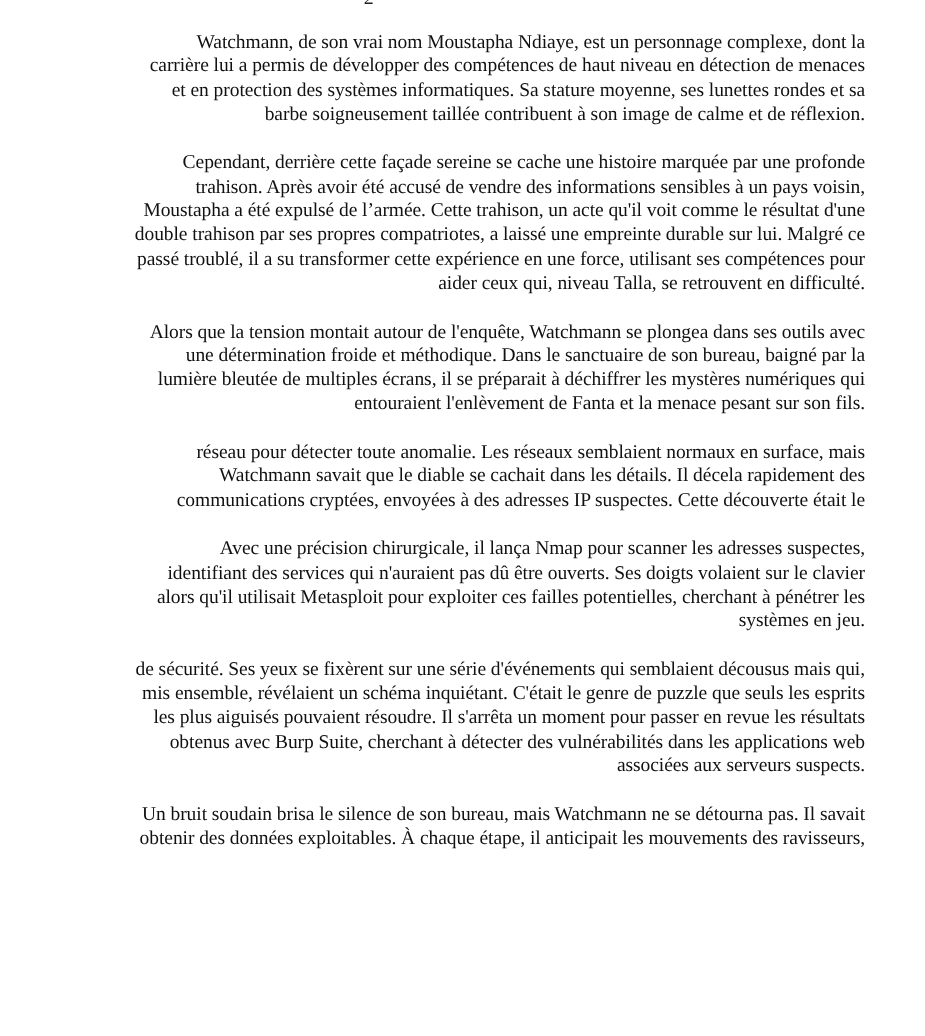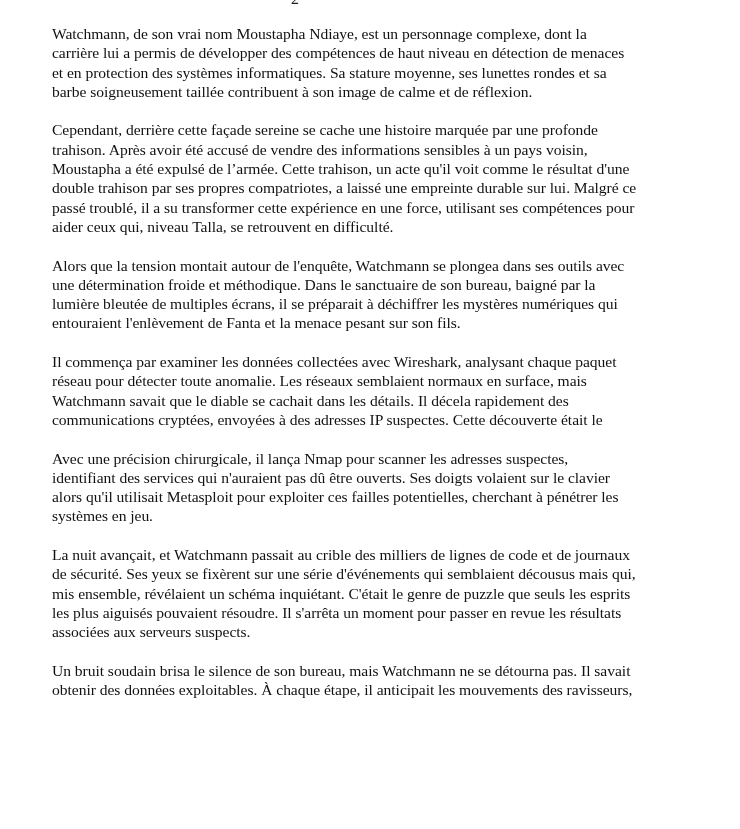--- a/index.html
+++ b/index.html
@@ -41,20 +41,21 @@
       font-size: 15.6px;
       line-height: 19.3px;
       letter-spacing: -0.05px;
     }
     .para {
       margin: 0 0 19.3px 0;
     }
     .line {
       display: block;
       white-space: nowrap;
+      text-align: right;
     }
   </style>
 </head>
 <body>
 
 <div class="page">
   <div class="page-number">2</div>
 
   <div class="body-text">
 
@@ -75,38 +76,37 @@
     </p>
 
     <p class="para">
       <span class="line">Alors que la tension montait autour de l'enquête, Watchmann se plongea dans ses outils avec</span>
       <span class="line">une détermination froide et méthodique. Dans le sanctuaire de son bureau, baigné par la</span>
       <span class="line">lumière bleutée de multiples écrans, il se préparait à déchiffrer les mystères numériques qui</span>
       <span class="line">entouraient l'enlèvement de Fanta et la menace pesant sur son fils.</span>
     </p>
 
     <p class="para">
-      <span class="line">Il commença par examiner les données collectées avec Wireshark, analysant chaque paquet</span>
       <span class="line">réseau pour détecter toute anomalie. Les réseaux semblaient normaux en surface, mais</span>
       <span class="line">Watchmann savait que le diable se cachait dans les détails. Il décela rapidement des</span>
       <span class="line">communications cryptées, envoyées à des adresses IP suspectes. Cette découverte était le</span>
     </p>
 
     <p class="para">
       <span class="line">Avec une précision chirurgicale, il lança Nmap pour scanner les adresses suspectes,</span>
       <span class="line">identifiant des services qui n'auraient pas dû être ouverts. Ses doigts volaient sur le clavier</span>
       <span class="line">alors qu'il utilisait Metasploit pour exploiter ces failles potentielles, cherchant à pénétrer les</span>
       <span class="line">systèmes en jeu.</span>
     </p>
 
     <p class="para">
-      <span class="line">La nuit avançait, et Watchmann passait au crible des milliers de lignes de code et de journaux</span>
       <span class="line">de sécurité. Ses yeux se fixèrent sur une série d'événements qui semblaient décousus mais qui,</span>
       <span class="line">mis ensemble, révélaient un schéma inquiétant. C'était le genre de puzzle que seuls les esprits</span>
       <span class="line">les plus aiguisés pouvaient résoudre. Il s'arrêta un moment pour passer en revue les résultats</span>
+      <span class="line">obtenus avec Burp Suite, cherchant à détecter des vulnérabilités dans les applications web</span>
       <span class="line">associées aux serveurs suspects.</span>
     </p>
 
     <p class="para">
       <span class="line">Un bruit soudain brisa le silence de son bureau, mais Watchmann ne se détourna pas. Il savait</span>
       <span class="line">obtenir des données exploitables. À chaque étape, il anticipait les mouvements des ravisseurs,</span>
     </p>
 
   </div>
 </div>

